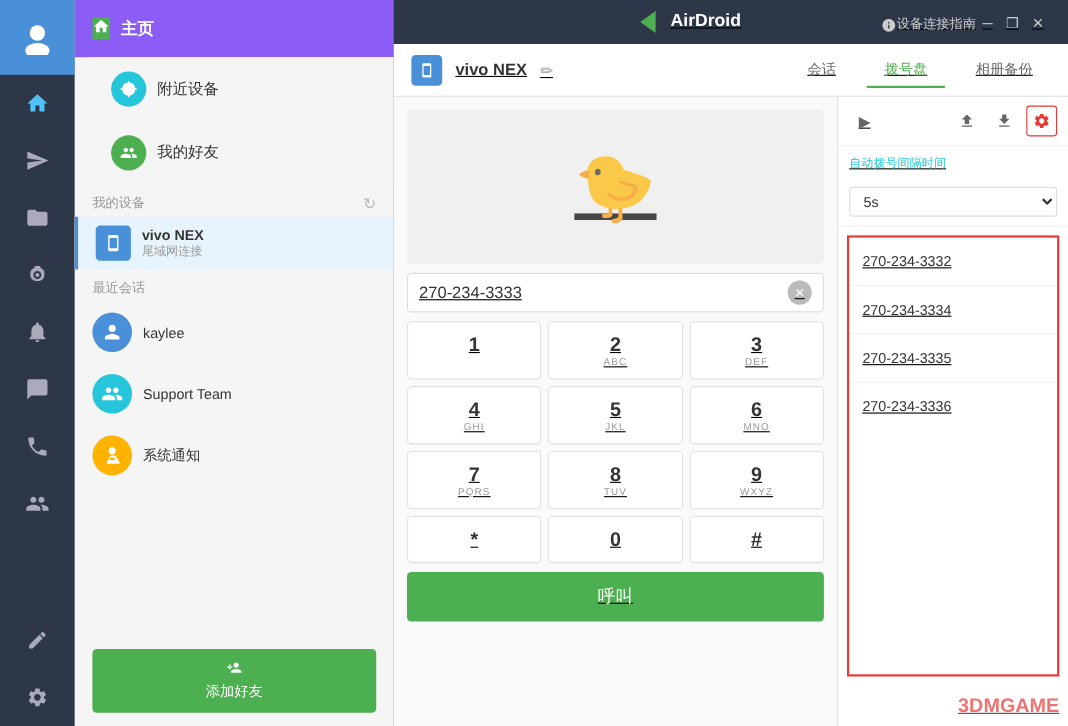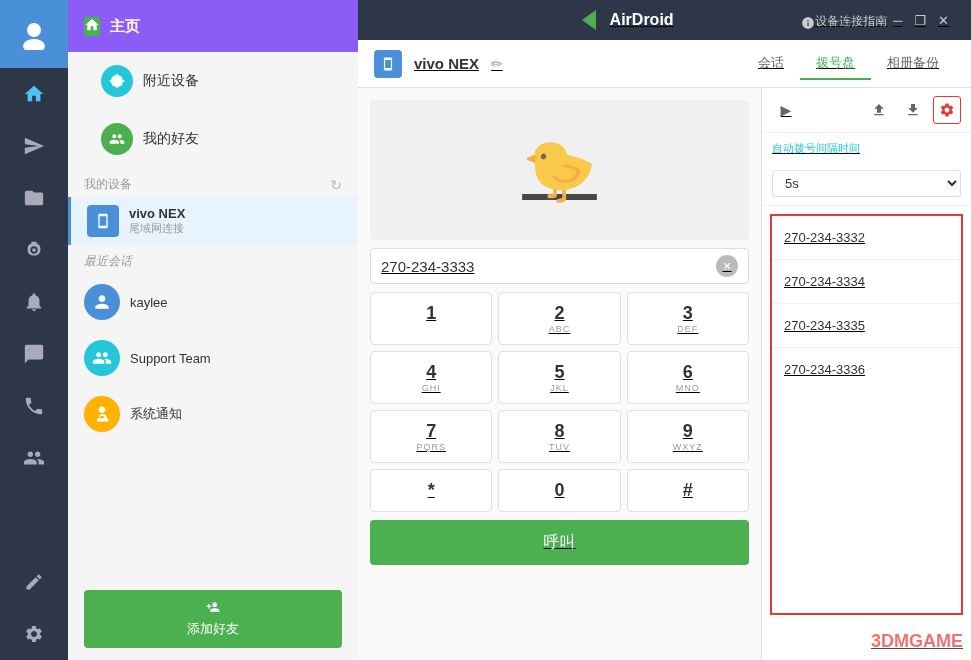--- a/index.html
+++ b/index.html
@@ -102,21 +102,20 @@
       color: white; font-size: 14px;
     }
     .device-info { flex: 1; }
     .device-name { font-size: 13px; font-weight: bold; color: #333; }
     .device-status { font-size: 11px; color: #999; }
 
     .recent-title {
       padding: 8px 16px 4px;
       font-size: 12px;
       color: #999;
-      font-style: italic;
     }
     .contact-item {
       display: flex;
       align-items: center;
       padding: 10px 16px;
       gap: 10px;
       cursor: pointer;
     }
     .contact-avatar {
       width: 36px; height: 36px;
@@ -183,21 +182,21 @@
       background: #4a90d9;
       border-radius: 4px;
       display: flex; align-items: center; justify-content: center;
       color: white; font-size: 13px;
     }
     .device-header-name { font-size: 15px; font-weight: bold; color: #333; }
     .edit-icon { color: #999; cursor: pointer; font-size: 14px; }
     .tab-bar {
       margin-left: auto;
       display: flex;
-      gap: 0;
+      gap: 12px;
     }
     .tab-item {
       padding: 6px 16px;
       font-size: 13px;
       color: #666;
       cursor: pointer;
       border-bottom: 2px solid transparent;
     }
     .tab-item.active { color: #4caf50; border-bottom-color: #4caf50; }
 

